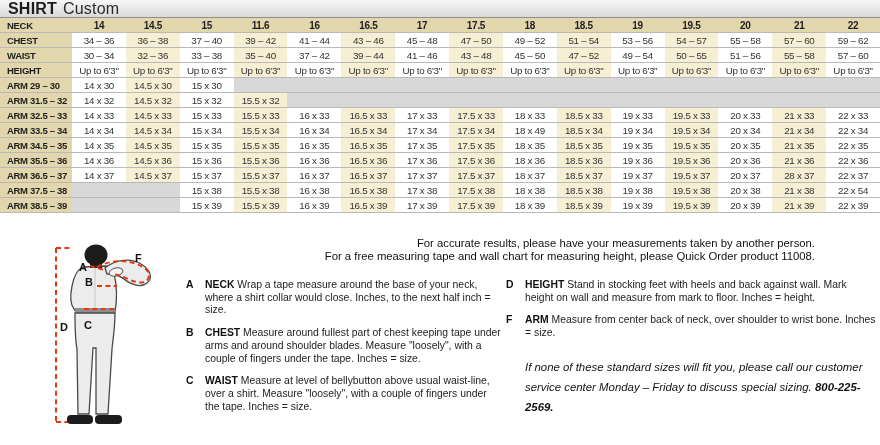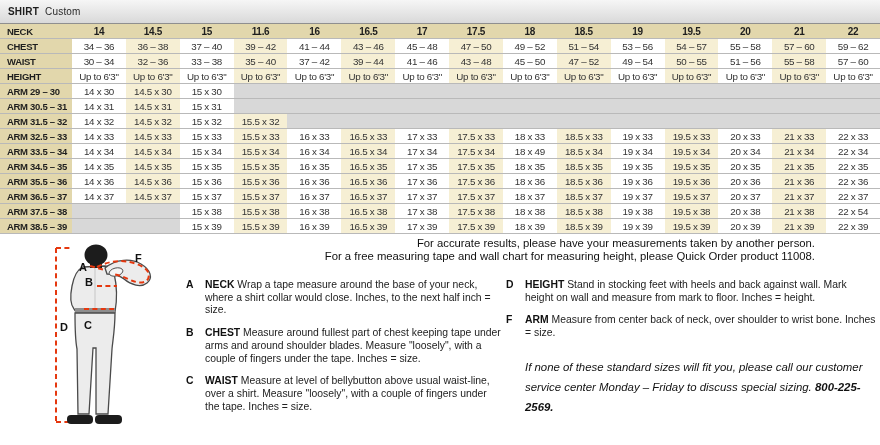--- a/index.html
+++ b/index.html
@@ -5,24 +5,24 @@
   * { margin:0; padding:0; box-sizing:border-box; }
   html,body { background:#fff; }
   .page {
     position:relative; width:880px; height:445px; overflow:hidden;
     background:#fff; font-family:"Liberation Sans", sans-serif; color:var(--ink,#222);
   }
 
   
   .size-table { position:absolute; left:0; top:0; width:880px; }
   .title-bar {
-    height:24px; padding-left:8px; display:flex; align-items:center; gap:6px;
+    height:18px; padding-left:8px; display:flex; align-items:center; gap:6px;
     background:linear-gradient(#f6f6f6,#d9d9d9);
     border-bottom:1px solid #8f8f8f;
-    font-size:10px; letter-spacing:0.2px;
+    font-size:16px; letter-spacing:0.2px;
   }
   .title-bold { font-weight:bold; color:#1d1d1d; }
   .title-reg { color:#2a2a2a; }
 
   .trow {
     display:grid; grid-template-columns:72px repeat(15,1fr);
     height:15px; align-items:center;
     border-bottom:1px solid #b9b9b9;
   }
   .tlabel {
@@ -156,38 +156,20 @@
           <div class="tcell empty"></div>
           <div class="tcell empty"></div>
           <div class="tcell empty"></div>
           <div class="tcell empty"></div>
           <div class="tcell empty"></div>
           <div class="tcell empty"></div>
           <div class="tcell empty"></div>
           <div class="tcell empty"></div>
         </div>
         <div class="trow">
-          <div class="tlabel">ARM 30.5 – 31</div>
-          <div class="tcell">14 x 31</div>
-          <div class="tcell alt">14.5 x 31</div>
-          <div class="tcell">15 x 31</div>
-          <div class="tcell empty"></div>
-          <div class="tcell empty"></div>
-          <div class="tcell empty"></div>
-          <div class="tcell empty"></div>
-          <div class="tcell empty"></div>
-          <div class="tcell empty"></div>
-          <div class="tcell empty"></div>
-          <div class="tcell empty"></div>
-          <div class="tcell empty"></div>
-          <div class="tcell empty"></div>
-          <div class="tcell empty"></div>
-          <div class="tcell empty"></div>
-        </div>
-        <div class="trow">
           <div class="tlabel">ARM 31.5 – 32</div>
           <div class="tcell">14 x 32</div>
           <div class="tcell alt">14.5 x 32</div>
           <div class="tcell">15 x 32</div>
           <div class="tcell alt">15.5 x 32</div>
           <div class="tcell empty"></div>
           <div class="tcell empty"></div>
           <div class="tcell empty"></div>
           <div class="tcell empty"></div>
           <div class="tcell empty"></div>
@@ -278,21 +260,21 @@
           <div class="tcell alt">15.5 x 37</div>
           <div class="tcell">16 x 37</div>
           <div class="tcell alt">16.5 x 37</div>
           <div class="tcell">17 x 37</div>
           <div class="tcell alt">17.5 x 37</div>
           <div class="tcell">18 x 37</div>
           <div class="tcell alt">18.5 x 37</div>
           <div class="tcell">19 x 37</div>
           <div class="tcell alt">19.5 x 37</div>
           <div class="tcell">20 x 37</div>
-          <div class="tcell alt">21 x 37</div>
+          <div class="tcell alt">28 x 37</div>
           <div class="tcell">22 x 37</div>
         </div>
         <div class="trow">
           <div class="tlabel">ARM 37.5 – 38</div>
           <div class="tcell empty"></div>
           <div class="tcell empty"></div>
           <div class="tcell">15 x 38</div>
           <div class="tcell alt">15.5 x 38</div>
           <div class="tcell">16 x 38</div>
           <div class="tcell alt">16.5 x 38</div>

